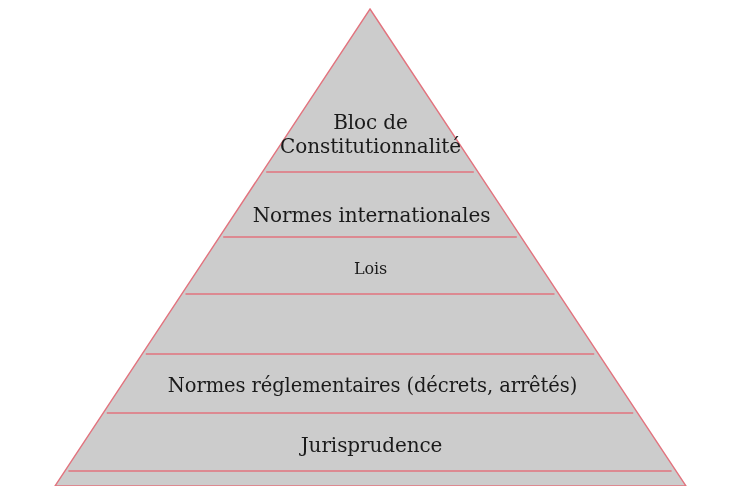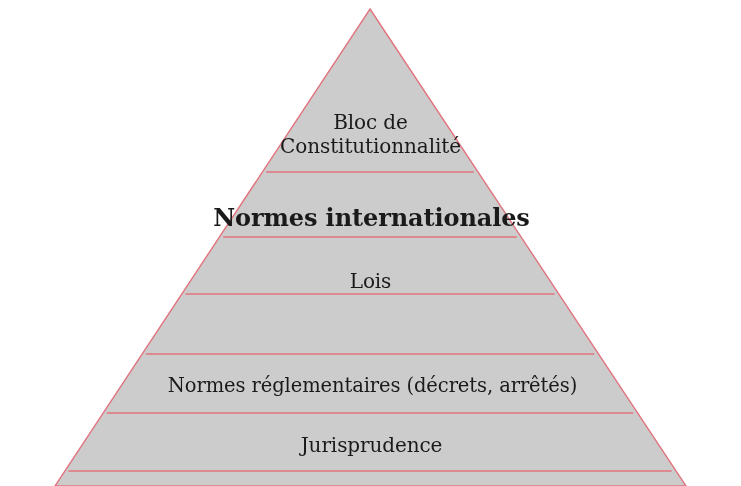--- a/index.html
+++ b/index.html
@@ -42,22 +42,22 @@
   .labels-layer {
     position: absolute;
     left: 0;
     top: 8px;
     width: 741px;
     height: 486px;
     padding-left: 16px;
   }
   
   #label-0 { top: 103px;  font-size: 20px; transform: translateX(0px); }
-  #label-1 { top: 196px;  font-size: 24px; transform: translateX(1px); font-weight: bold; }
-  #label-2 { top: 252px;  font-size: 20px; transform: translateX(0px); margin-top: 10px; }
+  #label-1 { top: 196px;  font-size: 20px; transform: translateX(1px); }
+  #label-2 { top: 252px;  font-size: 16px; transform: translateX(0px); }
   #label-3 { top: 309px;  font-size: 20px; transform: translateX(1px); }
   #label-4 { top: 366px;  font-size: 19.5px; transform: translateX(2px); }
   #label-5 { top: 426px;  font-size: 20px; transform: translateX(1px); }
   #label-6 { top: 482px;  font-size: 20px; transform: translateX(1px); }
 </style>
 </head>
 <body>
 
 <div id="canvas">
 

